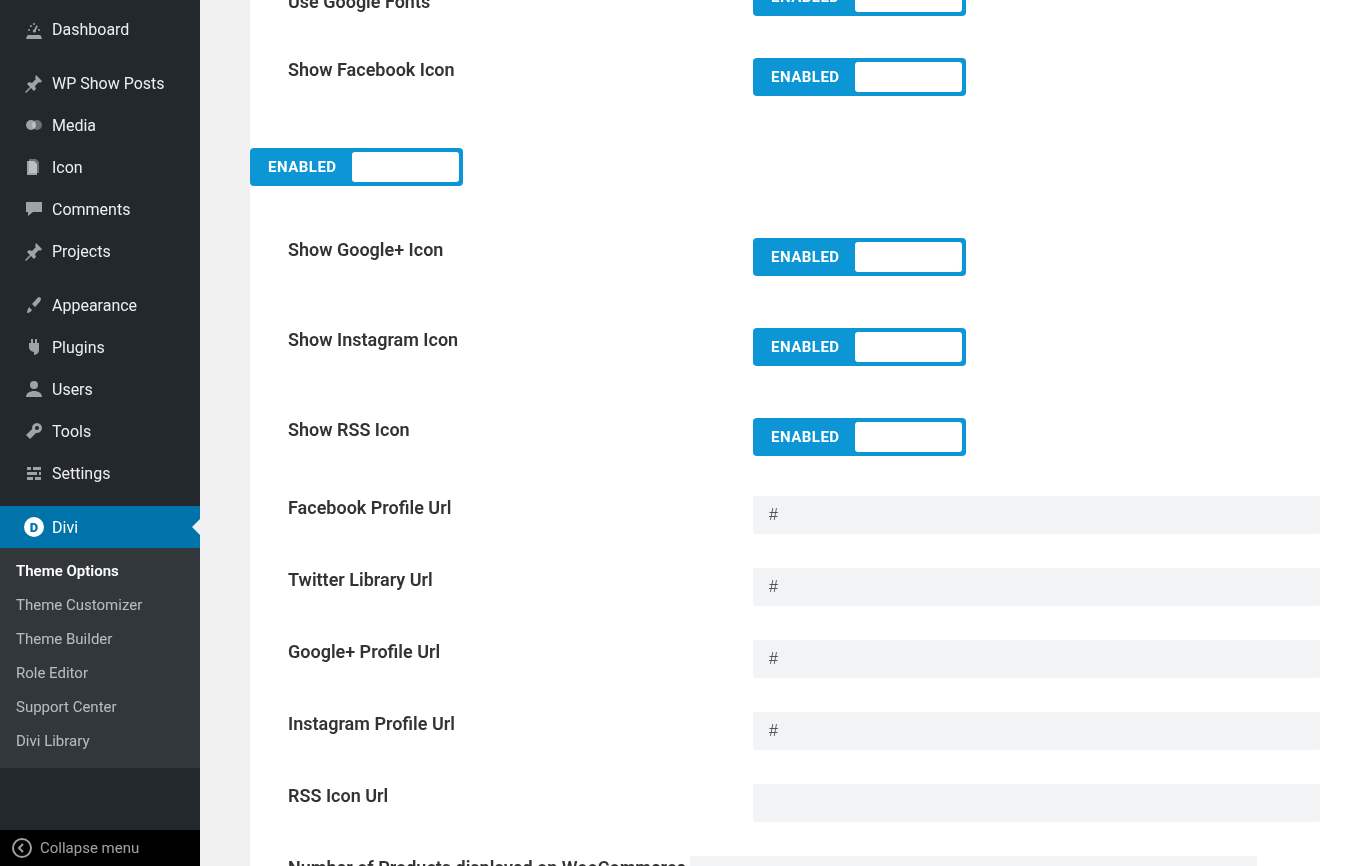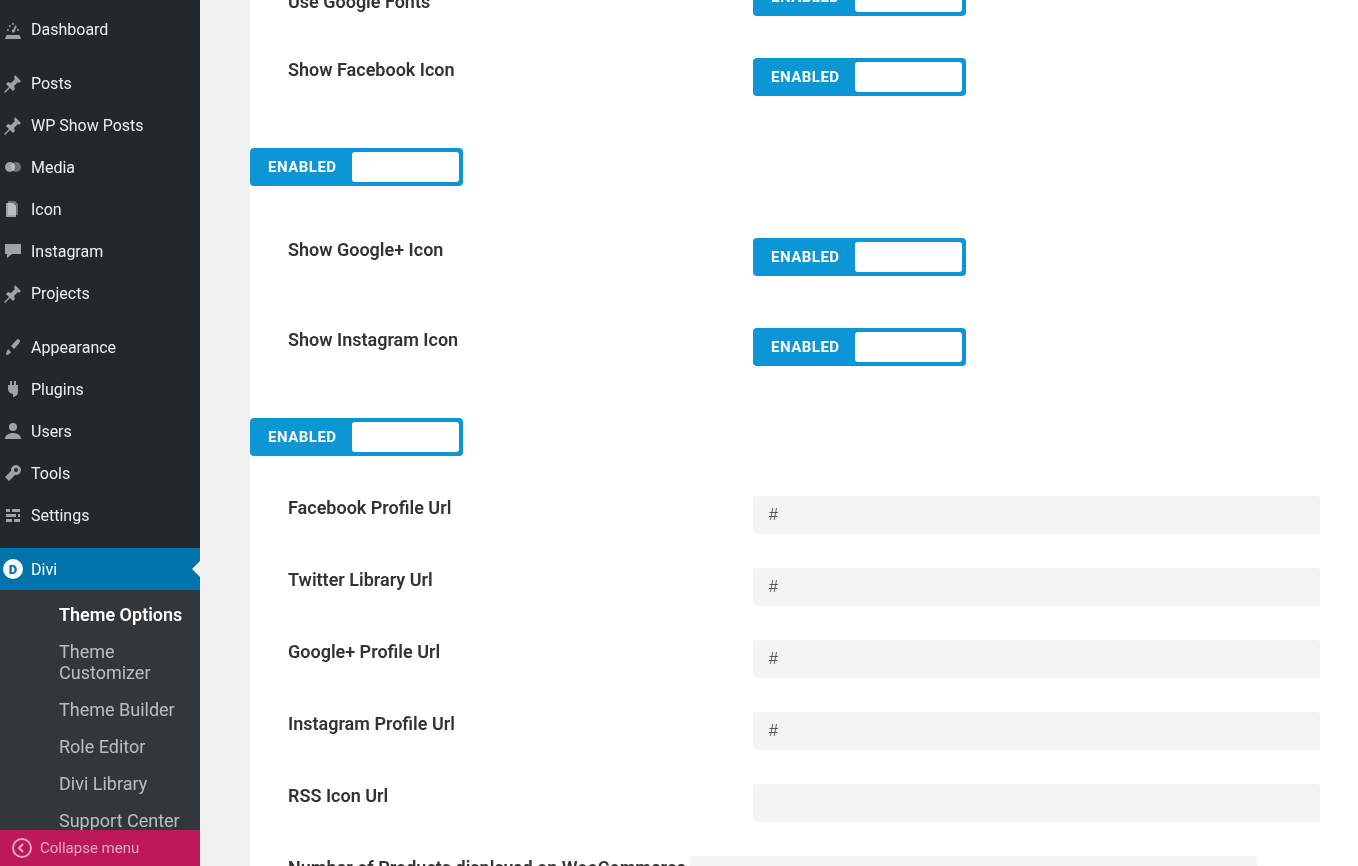--- a/index.html
+++ b/index.html
@@ -19,21 +19,21 @@
     width: 200px; height: 866px;
     background: #23282d;
     color: #eee;
     font-size: 16px;
   }
   .menu-group { padding-top: 8px; }
   .menu-item {
     display: flex;
     align-items: center;
     height: 42px;
-    padding-left: 3px;
+    padding-left: 24px;
     cursor: pointer;
     color: #eee;
   }
   .menu-item .micon {
     width: 28px;
     text-align: left;
     color: rgba(240,245,250,.6);
     font-size: 20px;
     display: inline-flex;
     align-items: center;
@@ -57,32 +57,31 @@
     border: 9px solid transparent;
     border-right-color: #f1f1f1;
   }
 
   .submenu {
     background: #32373c;
     padding: 6px 0 10px 0;
   }
   .submenu .sub-item {
     padding: 8px 8px 8px 16px;
-    font-size: 18px;
+    font-size: 15px;
     color: rgba(240,245,250,.7);
     cursor: pointer;
-    margin-left: 43px;
   }
   .submenu .sub-item.active { color: #fff; font-weight: 600; }
 
   .collapse-bar {
     position: absolute;
     left: 0; bottom: 0;
     width: 236px; height: 36px;
-    background: #be185d;
+    background: #000000;
     display: flex;
     align-items: center;
     padding-left: 12px;
     color: rgba(240,245,250,.65);
     font-size: 15px;
     cursor: pointer;
   }
   .collapse-bar .cicon {
     width: 28px;
     display: inline-flex;
@@ -190,28 +189,20 @@
   </div>
 
   <div class="separator"></div>
 
   <div class="menu-item">
     <span class="micon">
       <svg viewBox="0 0 20 20">
           <path d="M12 2l6 6-2 2-1-1-4 4 1 3-2 2-3-3-5 5-1-1 5-5-3-3 2-2 3 1 4-4-1-1 1-3z"></path>
         </svg>
     </span>
-    <span class="mlabel">Posts</span>
-  </div>
-  <div class="menu-item">
-    <span class="micon">
-      <svg viewBox="0 0 20 20">
-          <path d="M12 2l6 6-2 2-1-1-4 4 1 3-2 2-3-3-5 5-1-1 5-5-3-3 2-2 3 1 4-4-1-1 1-3z"></path>
-        </svg>
-    </span>
     <span class="mlabel">WP Show Posts</span>
   </div>
   <div class="menu-item">
     <span class="micon">
       <svg viewBox="0 0 20 20">
           <circle cx="7" cy="10" r="5"></circle>
           <circle cx="13" cy="10" r="5" fill-opacity=".6"></circle>
         </svg>
     </span>
     <span class="mlabel">Media</span>
@@ -224,21 +215,21 @@
         </svg>
     </span>
     <span class="mlabel">Icon</span>
   </div>
   <div class="menu-item">
     <span class="micon">
       <svg viewBox="0 0 20 20">
           <path d="M2 3h16v10H9l-5 4v-4H2z"></path>
         </svg>
     </span>
-    <span class="mlabel">Instagram</span>
+    <span class="mlabel">Comments</span>
   </div>
   <div class="menu-item">
     <span class="micon">
       <svg viewBox="0 0 20 20">
           <path d="M12 2l6 6-2 2-1-1-4 4 1 3-2 2-3-3-5 5-1-1 5-5-3-3 2-2 3 1 4-4-1-1 1-3z"></path>
         </svg>
     </span>
     <span class="mlabel">Projects</span>
   </div>
 
@@ -293,22 +284,22 @@
       <span class="divi-icon">D</span>
     </span>
     <span class="mlabel">Divi</span>
   </div>
 
   <div class="submenu">
     <div class="sub-item active">Theme Options</div>
     <div class="sub-item">Theme Customizer</div>
     <div class="sub-item">Theme Builder</div>
     <div class="sub-item">Role Editor</div>
+    <div class="sub-item">Support Center</div>
     <div class="sub-item">Divi Library</div>
-    <div class="sub-item">Support Center</div>
   </div>
 
   <div class="collapse-bar">
     <span class="cicon">
       <svg viewBox="0 0 20 20">
           <circle cx="10" cy="10" r="9" fill="none" stroke="currentColor" stroke-width="2"></circle>
           <path d="M11 6l-4 4 4 4" fill="none" stroke="currentColor" stroke-width="2"></path>
         </svg>
     </span>
     <span>Collapse menu</span>
@@ -367,20 +358,21 @@
       <div class="control-cell">
         <div class="toggle">
           <span class="tlabel">ENABLED</span>
           <span class="knob"></span>
         </div>
       </div>
     </div>
     <div class="gap"></div>
 
     <div class="row">
+      <div class="label-cell">Show RSS Icon</div>
       <div class="control-cell">
         <div class="toggle">
           <span class="tlabel">ENABLED</span>
           <span class="knob"></span>
         </div>
       </div>
     </div>
 
     <div style="height:40px;"></div>
 

